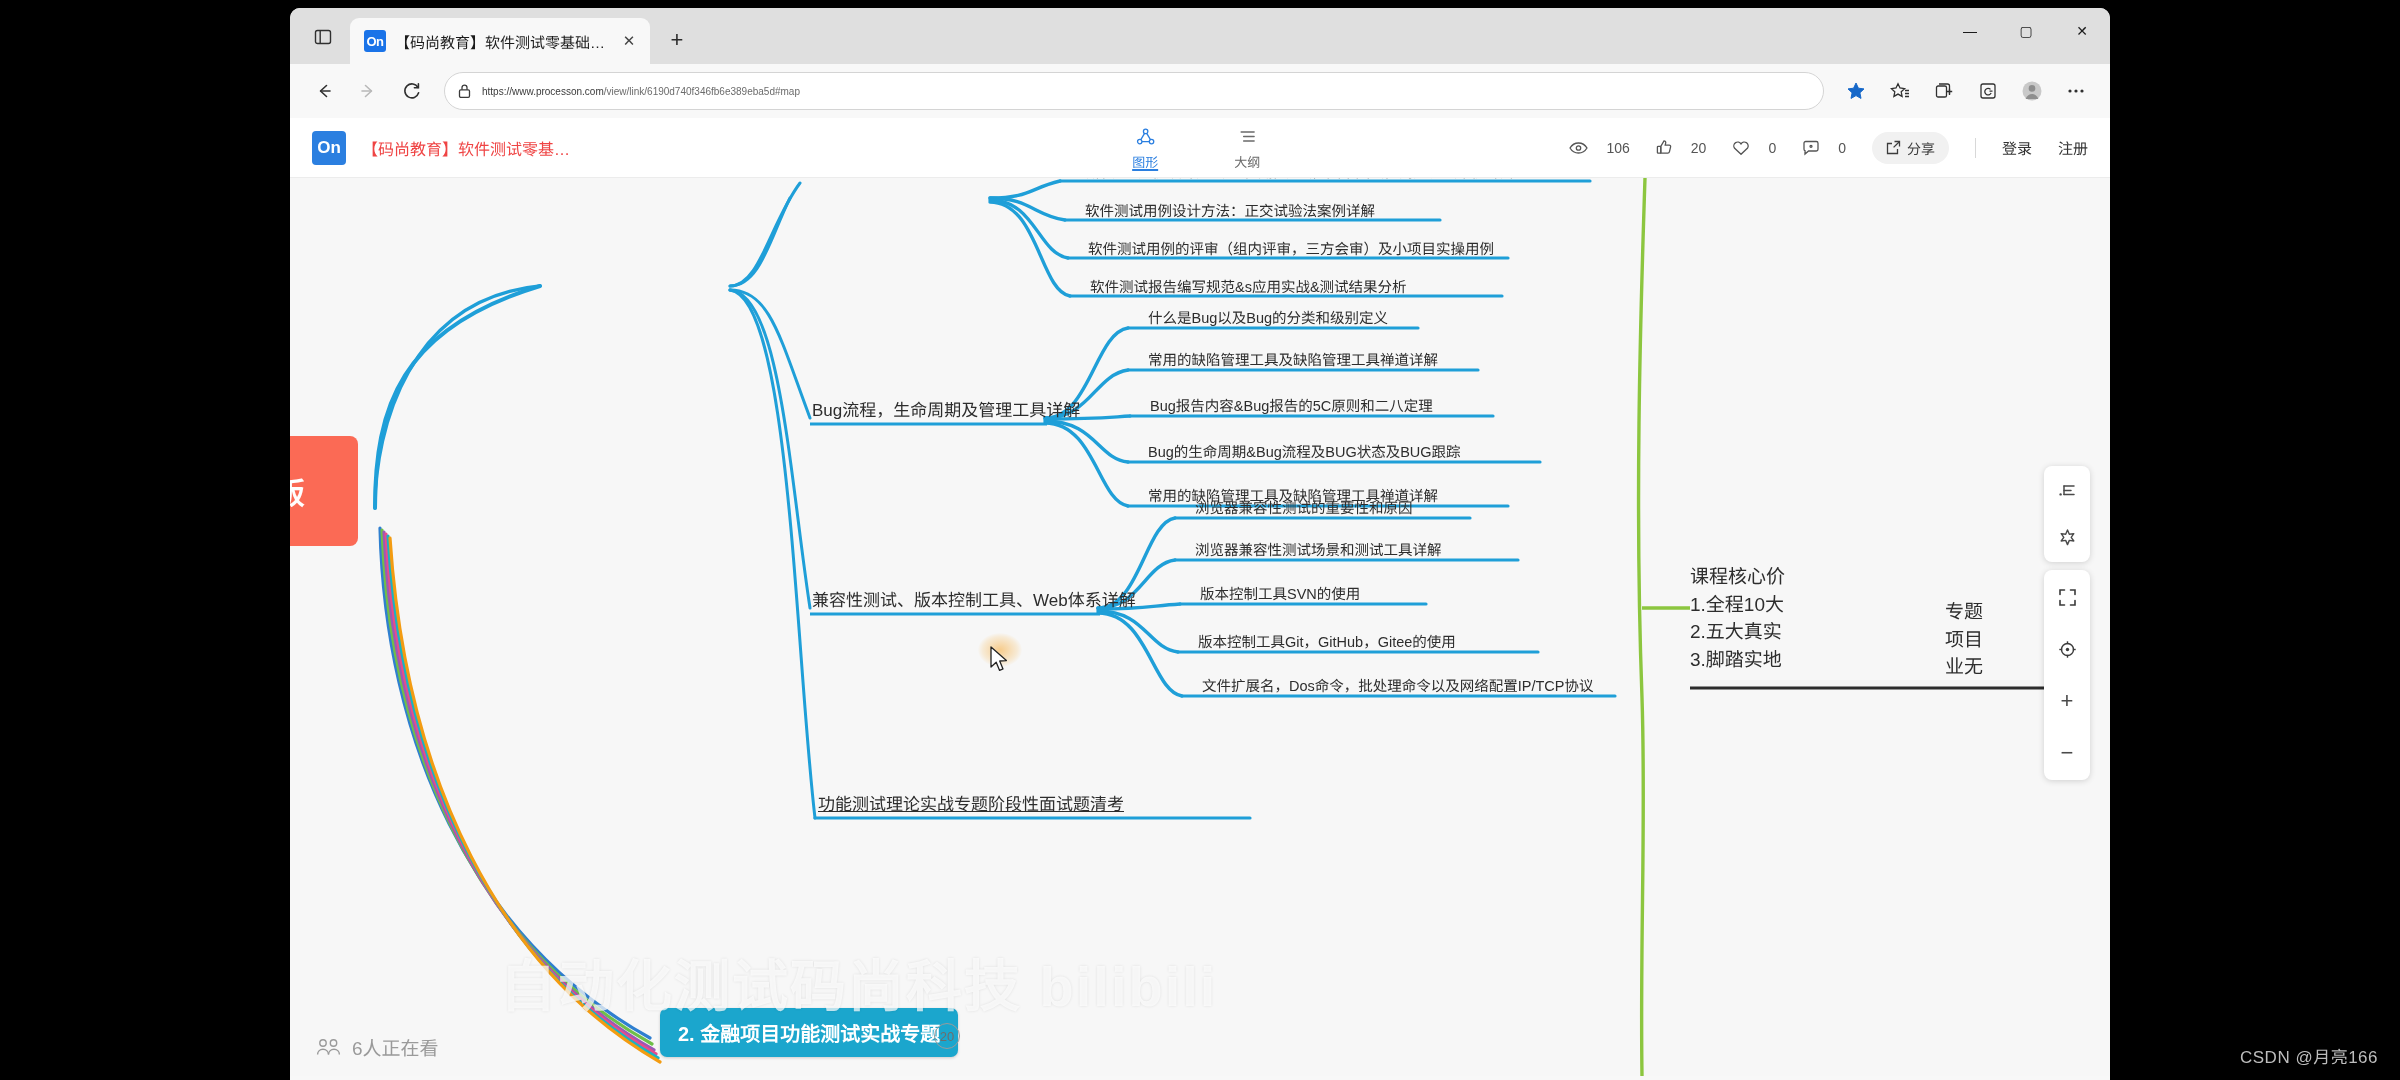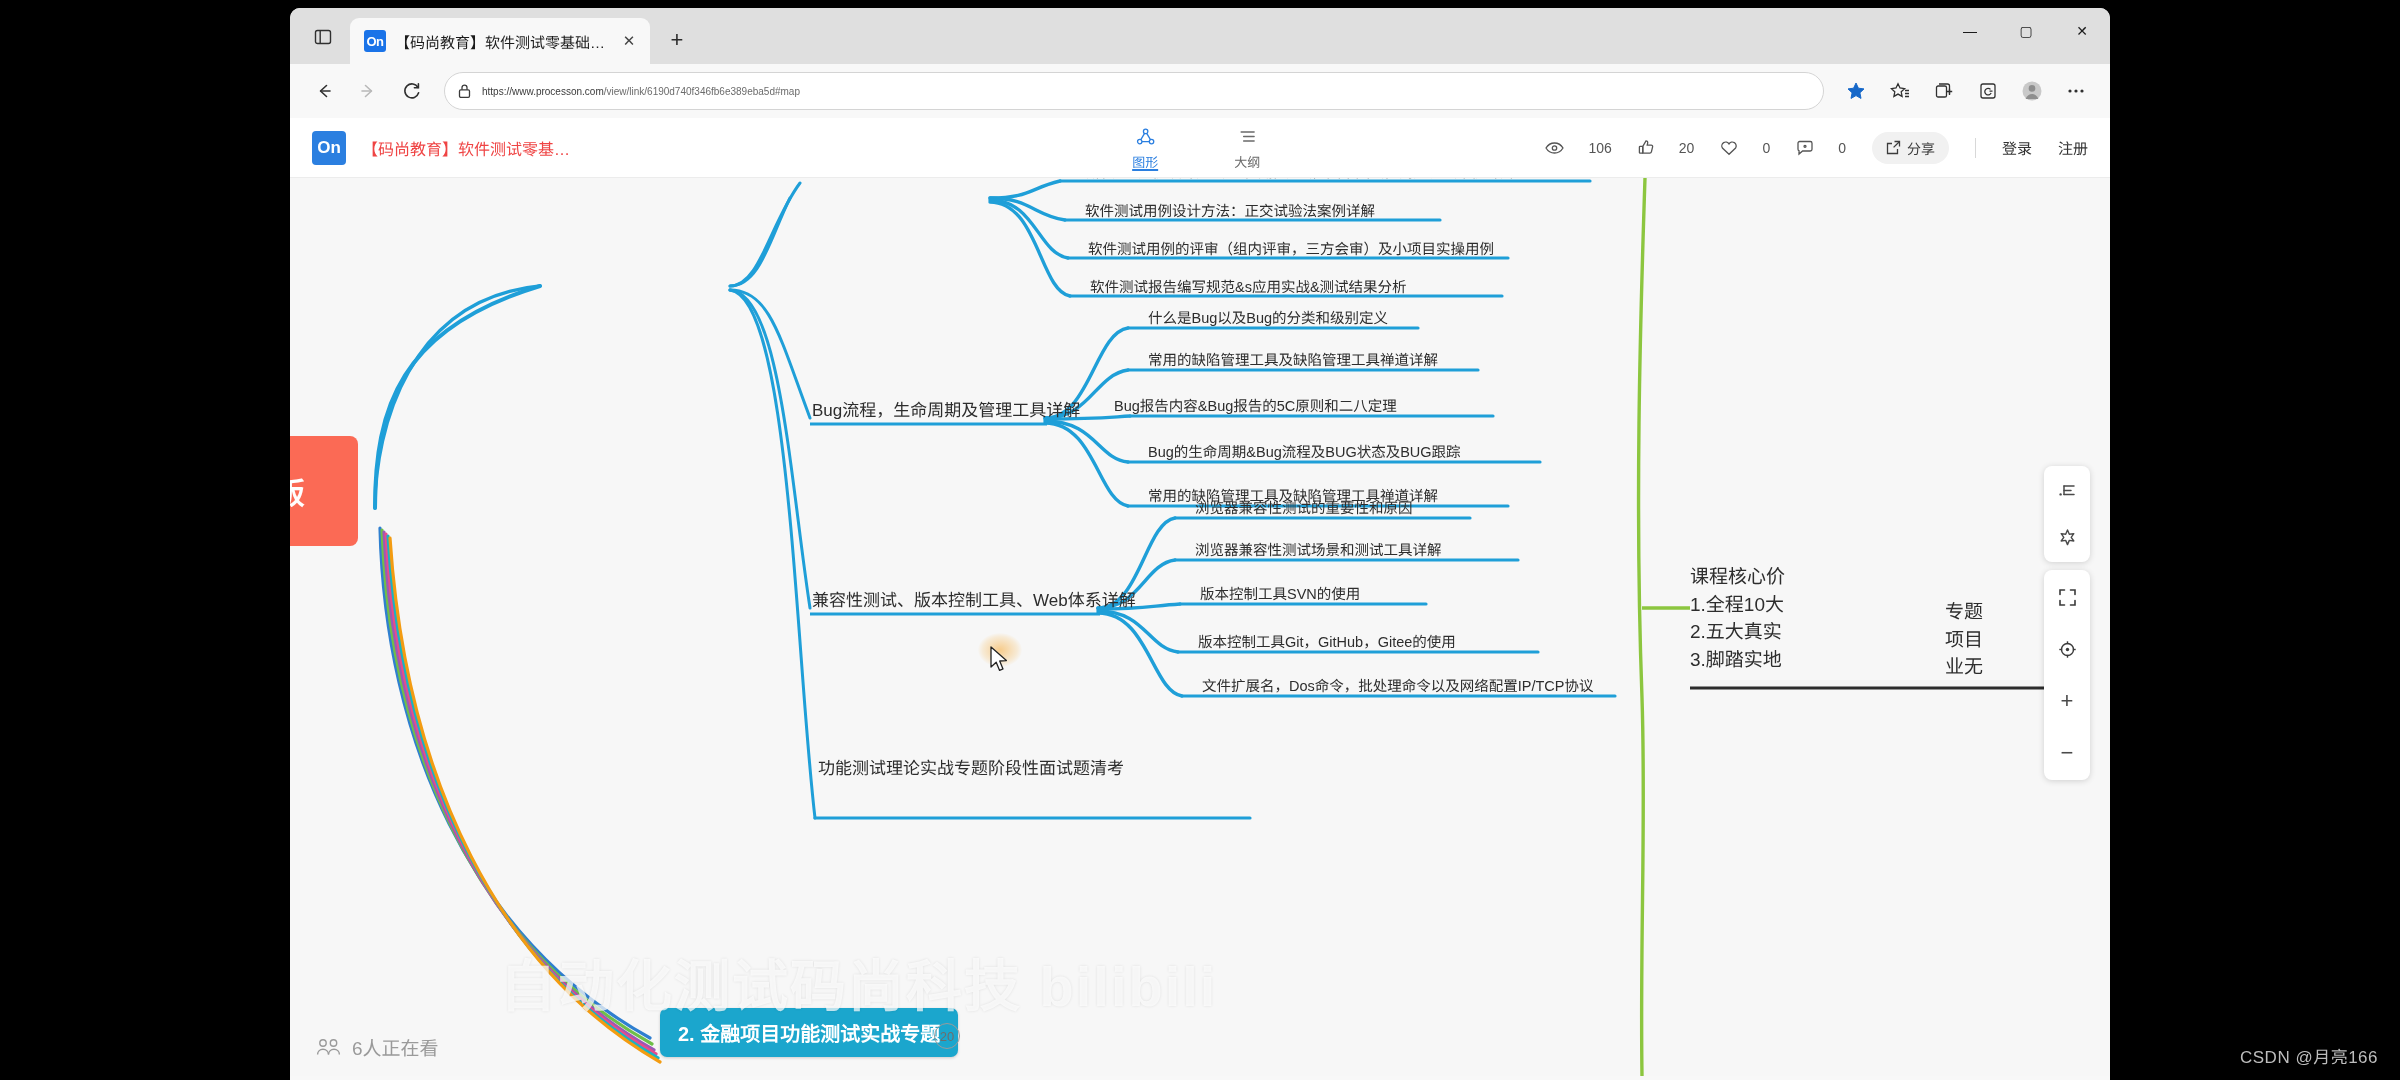--- a/index.html
+++ b/index.html
@@ -117,21 +117,21 @@
   .hdr-tab.active { color: #2b7fe0; }
   .hdr-tab.active::after {
     content: ""; position: absolute; bottom: 6px; left: 50%;
     transform: translateX(-50%); width: 26px; height: 2px; background: #2b7fe0;
   }
   .hdr-tab .ic { font-size: 17px; line-height: 1; }
   .hdr-right {
     margin-left: auto; display: flex; align-items: center; gap: 26px;
     font-size: 14px; color: #555;
   }
-  .stat { display: flex; align-items: center; gap: 24px; cursor: pointer; }
+  .stat { display: flex; align-items: center; gap: 18px; cursor: pointer; }
   .stat svg { display: block; }
   .share-btn {
     display: flex; align-items: center; gap: 6px; background: #f1f1f1;
     border-radius: 16px; padding: 6px 14px; color: #3c3c3c; cursor: pointer;
     font-size: 14px;
   }
   .hdr-sep { width: 1px; height: 20px; background: #d8d8d8; }
   .hdr-link { cursor: pointer; color: #333; font-size: 15px; }
 
   
@@ -459,32 +459,32 @@
 
 
       <div class="node node-l3" style="left:790px; top:-18px;"><span>软件测试用例设计方法：错误推测法，因果图法，判定表法案例详解</span></div>
       <div class="node node-l3" style="left:795px; top:21px;"><span>软件测试用例设计方法：正交试验法案例详解</span></div>
       <div class="node node-l3" style="left:798px; top:59px;"><span>软件测试用例的评审（组内评审，三方会审）及小项目实操用例</span></div>
       <div class="node node-l3" style="left:800px; top:97px;"><span>软件测试报告编写规范&amp;s应用实战&amp;测试结果分析</span></div>
 
       <div class="node node-l2" style="left:522px; top:218px;"><span>Bug流程，生命周期及管理工具详解</span></div>
       <div class="node node-l3" style="left:858px; top:128px;"><span>什么是Bug以及Bug的分类和级别定义</span></div>
       <div class="node node-l3" style="left:858px; top:170px;"><span>常用的缺陷管理工具及缺陷管理工具禅道详解</span></div>
-      <div class="node node-l3" style="left:824px; top:216px;"><span>Bug报告内容&amp;Bug报告的5C原则和二八定理</span></div>
+      <div class="node node-l3" style="left:860px; top:216px;"><span>Bug报告内容&amp;Bug报告的5C原则和二八定理</span></div>
       <div class="node node-l3" style="left:858px; top:262px;"><span>Bug的生命周期&amp;Bug流程及BUG状态及BUG跟踪</span></div>
       <div class="node node-l3" style="left:858px; top:306px;"><span>常用的缺陷管理工具及缺陷管理工具禅道详解</span></div>
 
       <div class="node node-l2" style="left:522px; top:408px;"><span>兼容性测试、版本控制工具、Web体系详解</span></div>
       <div class="node node-l3" style="left:905px; top:318px;"><span>浏览器兼容性测试的重要性和原因</span></div>
       <div class="node node-l3" style="left:905px; top:360px;"><span>浏览器兼容性测试场景和测试工具详解</span></div>
       <div class="node node-l3" style="left:910px; top:404px;"><span>版本控制工具SVN的使用</span></div>
       <div class="node node-l3" style="left:908px; top:452px;"><span>版本控制工具Git，GitHub，Gitee的使用</span></div>
       <div class="node node-l3" style="left:912px; top:496px;"><span>文件扩展名，Dos命令，批处理命令以及网络配置IP/TCP协议</span></div>
 
-      <div class="node node-l2" style="left:528px; top:576px;"><span>功能测试理论实战专题阶段性面试题清考</span></div>
+      <div class="node node-l2" style="left:528px; top:612px;text-decoration:underline;"><span>功能测试理论实战专题阶段性面试题清考</span></div>
 
       <div class="node node-cyan" style="left:370px; top:830px;">
         <span>2. 金融项目功能测试实战专题</span>
       </div>
       <div class="badge-count" style="left:644px; top:845px;">
         <span>20</span>
       </div>
 
       <div class="node node-right" style="left:1400px; top:385px;">
         <div>课程核心价</div>

